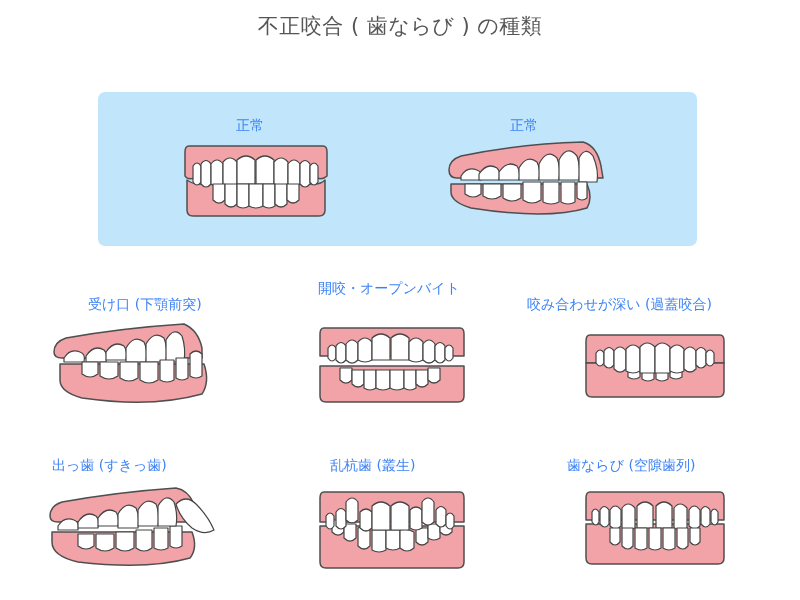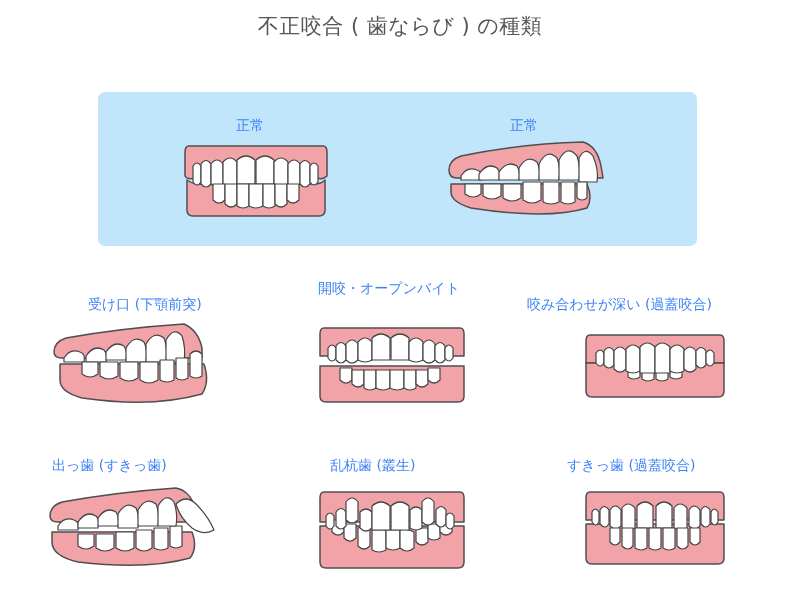--- a/index.html
+++ b/index.html
@@ -193,21 +193,21 @@
       <path class="tooth" d="M54 16 q9 -8 18 0 v24 h-18 z"></path>
       <path class="tooth" d="M73 16 q9 -8 18 0 v24 h-18 z"></path>
       <path class="tooth" d="M92 20 q6 -6 12 0 v18 q-6 4 -12 0 z"></path>
       <path class="tooth" d="M104 12 q6 -8 12 0 v20 q-6 6 -12 0 z"></path>
       <path class="tooth" d="M118 20 q5 -7 10 0 v14 q-5 6 -10 0 z"></path>
       <path class="tooth" d="M128 26 q4 -6 8 0 v10 q-4 6 -8 0 z"></path>
     </g>
   </svg>
 </div>
 
-<div class="label" style="left:567px; top:457px;">すきっ歯 (過蓋咬合)</div>
+<div class="label" style="left:567px; top:457px;">歯ならび (空隙歯列)</div>
 <div class="fig" style="left:584px; top:490px;">
   <svg width="142" height="76" viewBox="0 0 142 76">
     <path class="gum" d="M6 2 H136 Q140 2 140 8 V30 L2 30 V8 Q2 2 6 2 Z"></path>
     <path class="gum" d="M2 34 H140 V68 Q140 74 134 74 H8 Q2 74 2 68 Z"></path>
     <g>
       <path class="tooth" d="M8 22 q3 -6 7 0 v10 q-3 6 -7 0 z"></path>
       <path class="tooth" d="M16 20 q4 -7 9 0 v14 q-4 6 -9 0 z"></path>
       <path class="tooth" d="M26 20 q5 -8 11 0 v16 q-5 6 -11 0 z"></path>
       <path class="tooth" d="M38 18 q6 -8 13 0 v20 q-6 4 -13 0 z"></path>
       <path class="tooth" d="M53 16 q8 -8 16 0 v22 h-16 z"></path>

